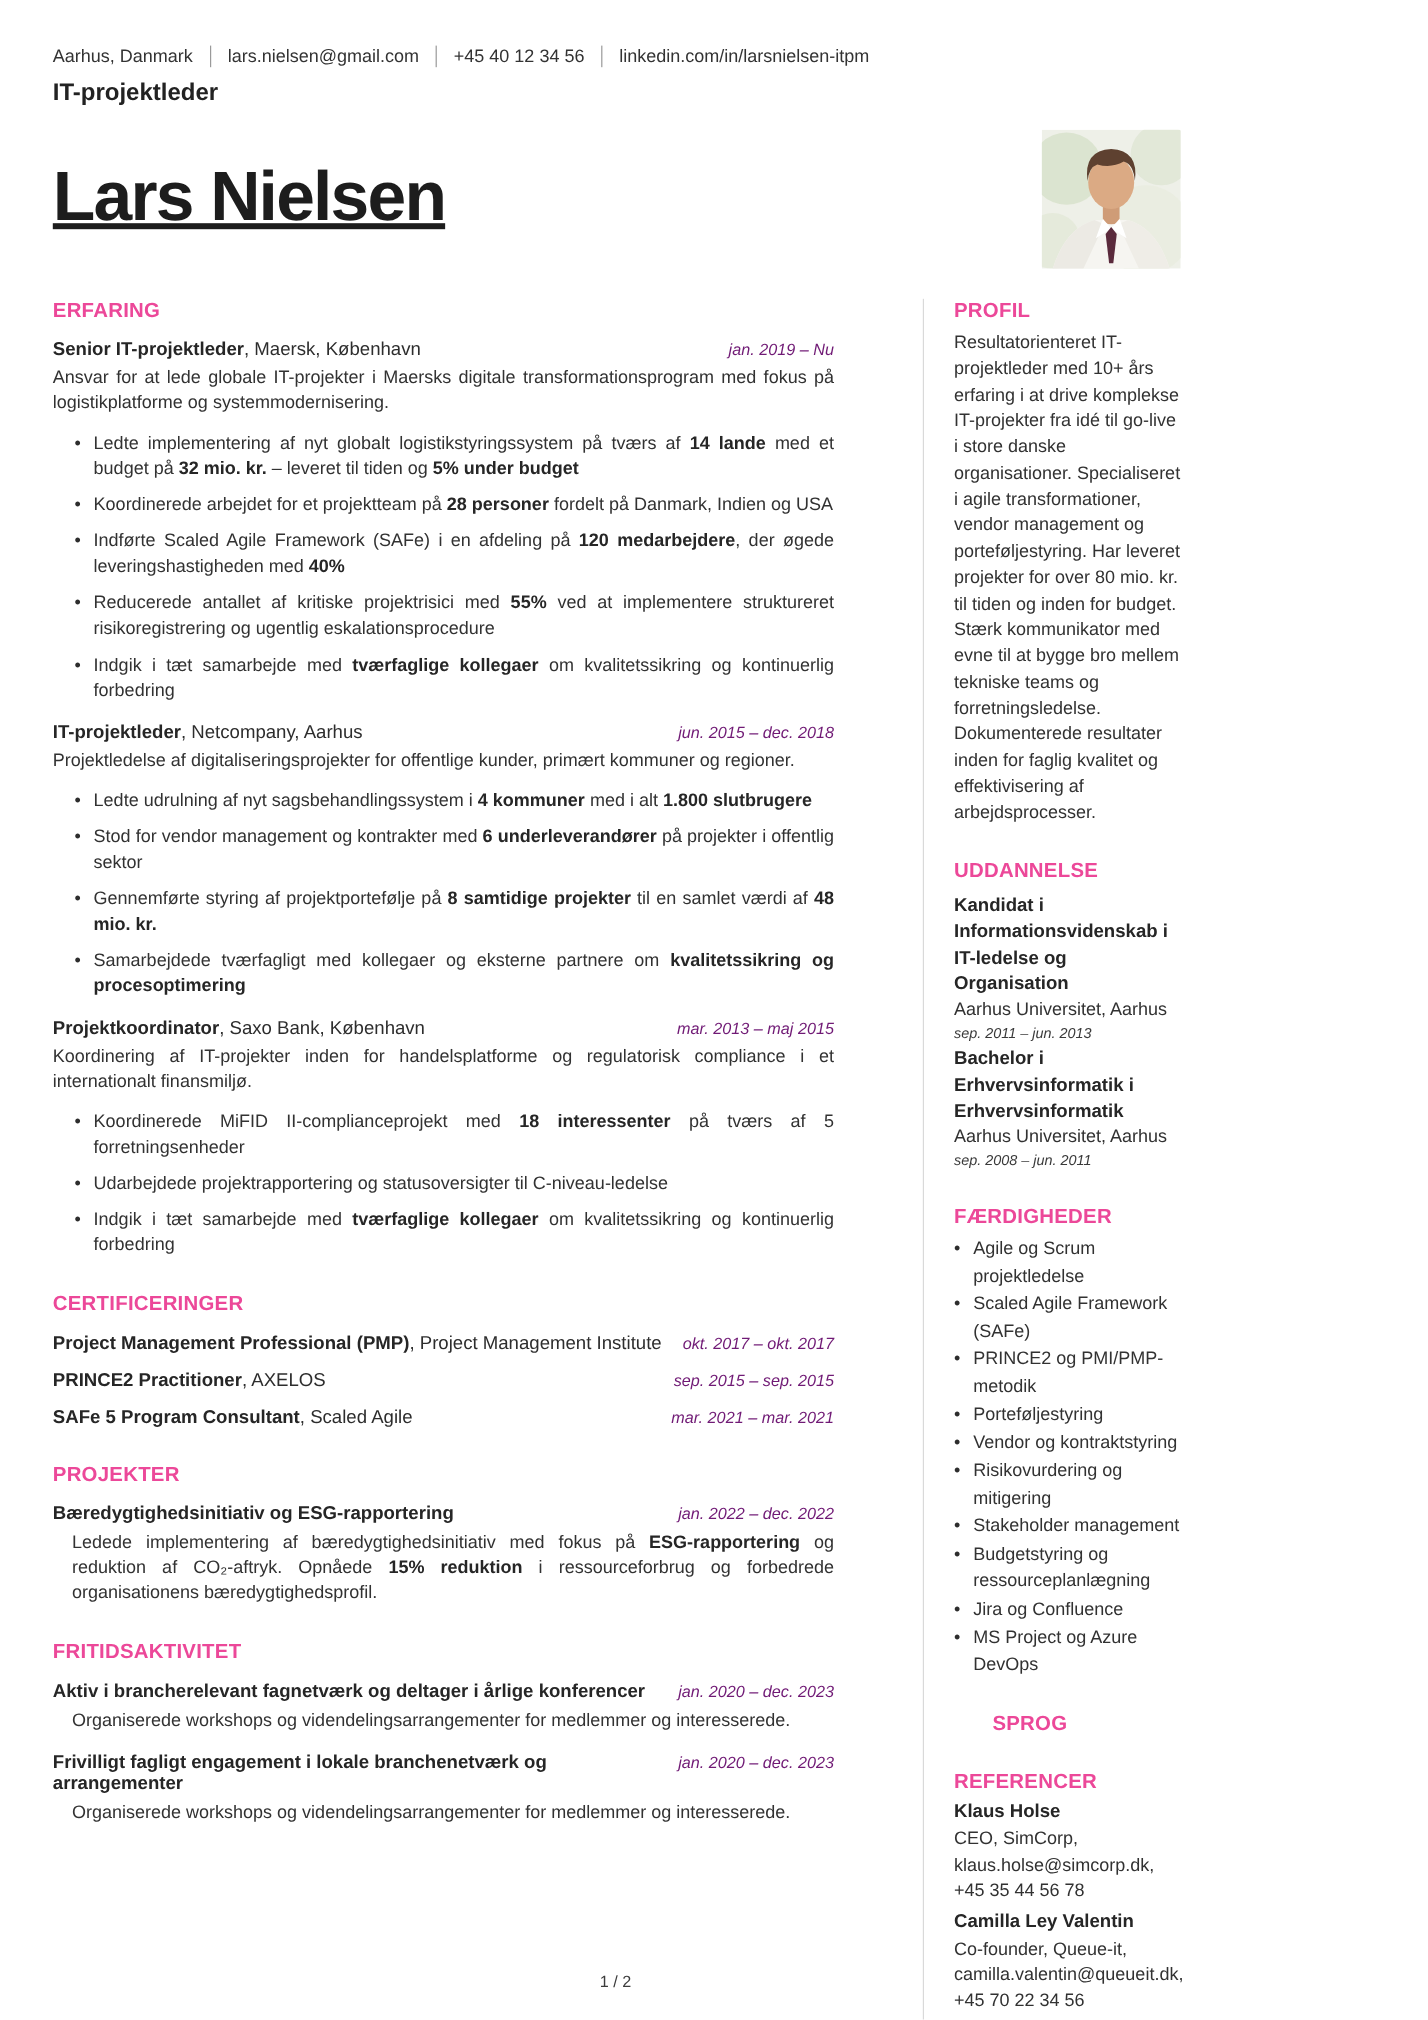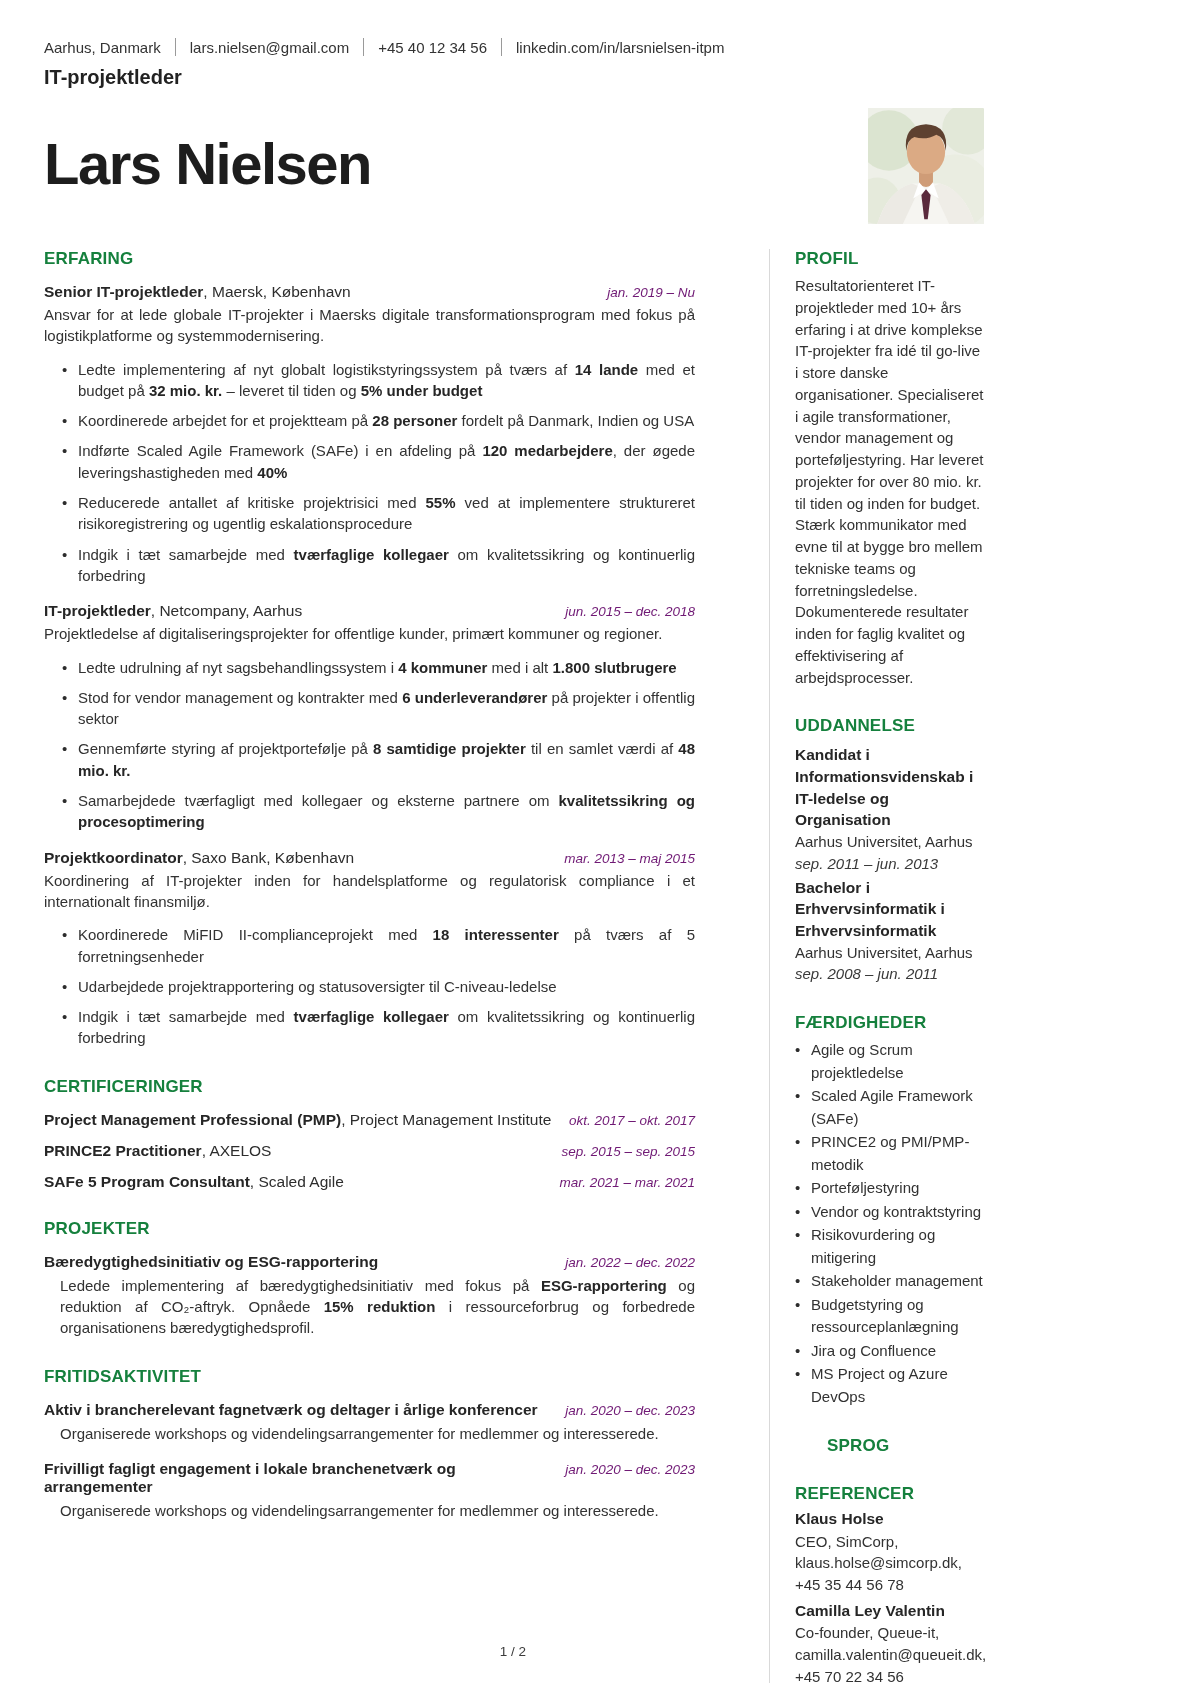--- a/index.html
+++ b/index.html
@@ -3,52 +3,52 @@
 <meta charset="utf-8">
 <style>
   html,body{margin:0;padding:0;background:#ffffff;}
   body{width:1190px;height:1683px;font-family:"Liberation Sans",sans-serif;color:#323232;}
   .page{position:relative;width:1026px;height:1683px;box-sizing:border-box;padding:38px 40px 0 44px;overflow:hidden;}
 
   
   .contact-row{display:flex;align-items:center;font-size:15px;color:#333;gap:14px;margin-bottom:10px;}
   .contact-sep{width:1px;height:18px;background:#9a9a9a;}
   .role{font-size:20px;font-weight:bold;color:#222;margin-bottom:46px;}
-  .name{font-size:58px;font-weight:bold;color:#1d1d1d;letter-spacing:-1.5px;line-height:1;margin-bottom:56px;}
+  .name{font-size:58px;font-weight:bold;color:#1d1d1d;letter-spacing:-1.5px;line-height:1;margin-bottom:56px;text-decoration:underline;}
   .photo{position:absolute;top:108px;right:42px;width:116px;height:116px;overflow:hidden;}
   .photo svg{display:block;width:100%;height:100%;}
 
   
   .columns{display:flex;align-items:stretch;}
   .col-left{width:651px;flex:0 0 651px;}
   .col-divider{width:1px;background:#d9d9d9;margin-left:74px;margin-right:25px;}
   .col-right{flex:1;min-width:0;}
 
-  .heading{font-size:17px;font-weight:bold;color:#15803d;letter-spacing:.2px;margin:0 0 14px 0;}
+  .heading{font-size:17px;font-weight:bold;color:#ec4899;letter-spacing:.2px;margin:0 0 14px 0;}
   .section{margin-bottom:28px;}
 
   
   .entry{margin-bottom:16px;}
   .entry-head{display:flex;justify-content:space-between;align-items:baseline;gap:15px;margin-bottom:3px;}
   .entry-title{font-size:15.5px;color:#2d2d2d;}
   .strong{font-weight:bold;color:#262626;}
   .dates{font-size:13.5px;font-style:italic;color:#701a75;white-space:nowrap;flex:0 0 auto;}
   .intro{font-size:15px;line-height:1.42;text-align:justify;margin:2px 0 0 0;}
   .bullets{list-style:none;margin:12px 0 2px 0;padding:0 0 0 18px;}
   .bullets li{position:relative;font-size:15px;line-height:1.42;text-align:justify;margin-bottom:9px;padding-left:16px;}
   .bullets li::before{content:"•";position:absolute;left:0;top:0;color:#2d2d2d;}
   .bullets b,.intro b,.desc b{color:#262626;}
   .cert-row{display:flex;justify-content:space-between;align-items:baseline;gap:15px;margin-bottom:13px;}
   .desc{font-size:15px;line-height:1.42;text-align:justify;margin:4px 0 0 16px;}
 
   
   .profil-text{font-size:15px;line-height:1.45;color:#323232;margin:0;}
   .edu-degree{font-size:15.5px;font-weight:bold;color:#262626;line-height:1.4;}
   .edu-school{font-size:15px;line-height:1.45;}
-  .edu-dates{font-size:15px;font-style:italic;line-height:1.45;color:#3a3a3a;margin-bottom:2px;}
+  .edu-dates{font-size:12px;font-style:italic;line-height:1.45;color:#3a3a3a;margin-bottom:2px;}
   .dotlist{list-style:none;margin:0;padding:0;}
   .dotlist li{position:relative;font-size:15px;line-height:1.5;padding-left:16px;margin-bottom:1px;}
   .dotlist li::before{content:"•";position:absolute;left:0;top:0;color:#2d2d2d;}
   .ref-name{font-size:15.5px;font-weight:bold;color:#262626;line-height:1.45;margin-top:2px;}
   .ref-details{font-size:15px;line-height:1.45;margin-bottom:4px;}
 
   .footer{position:absolute;left:0;right:0;bottom:24px;text-align:center;font-size:13.5px;color:#3c3c3c;}
 </style>
 </head>
 <body>

